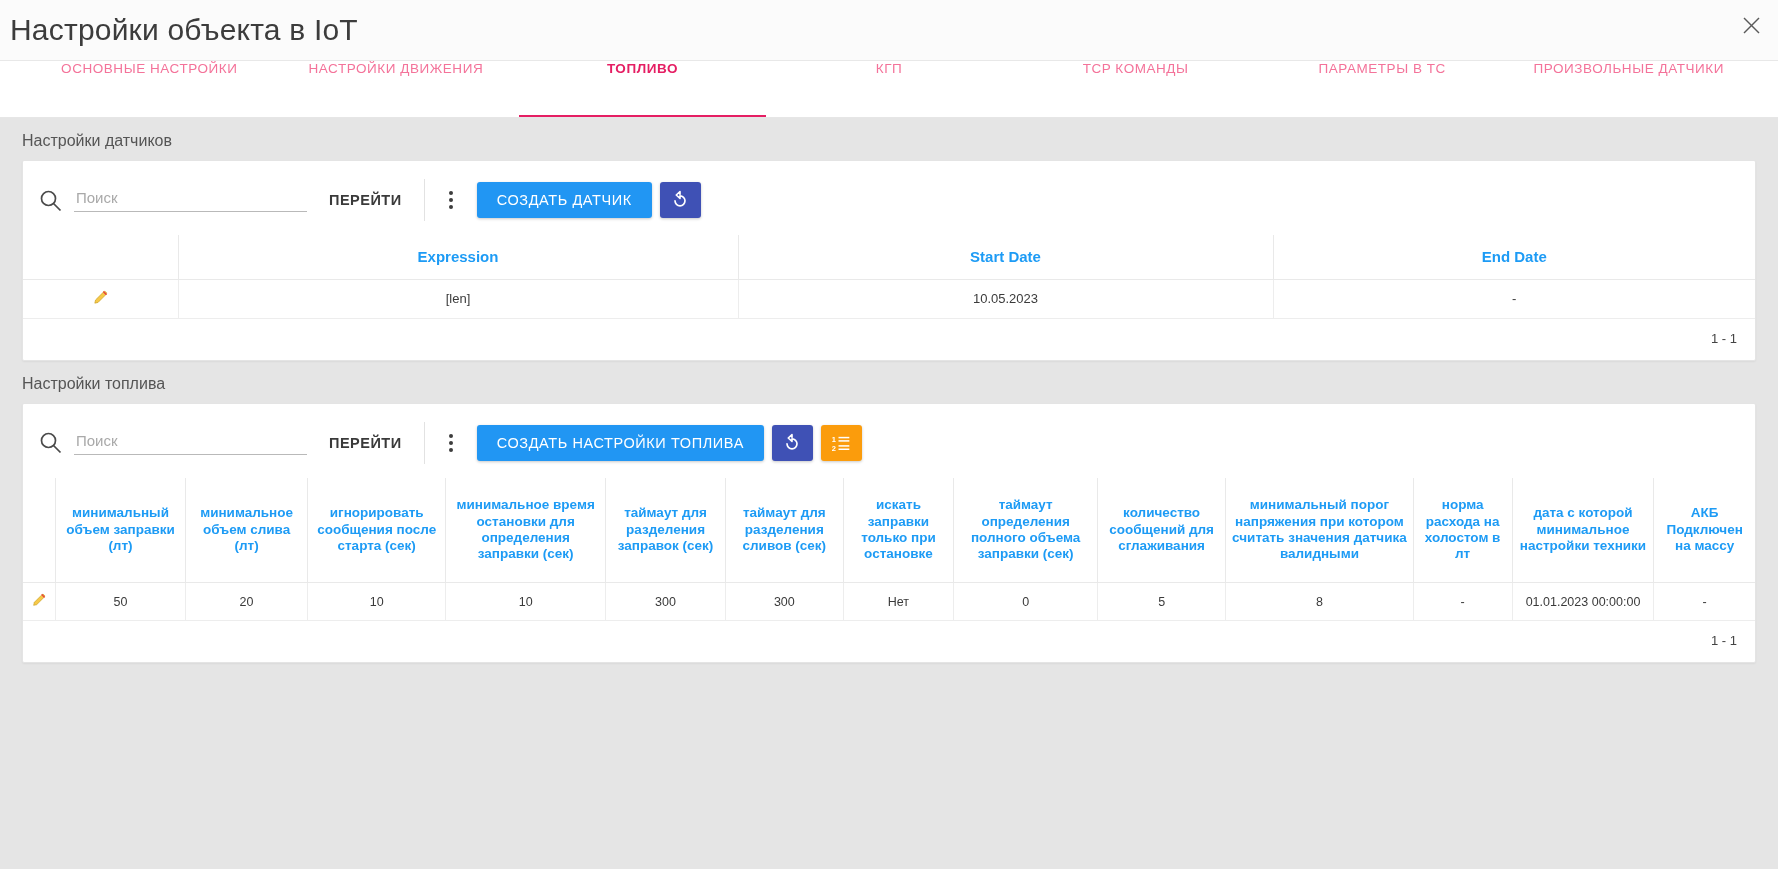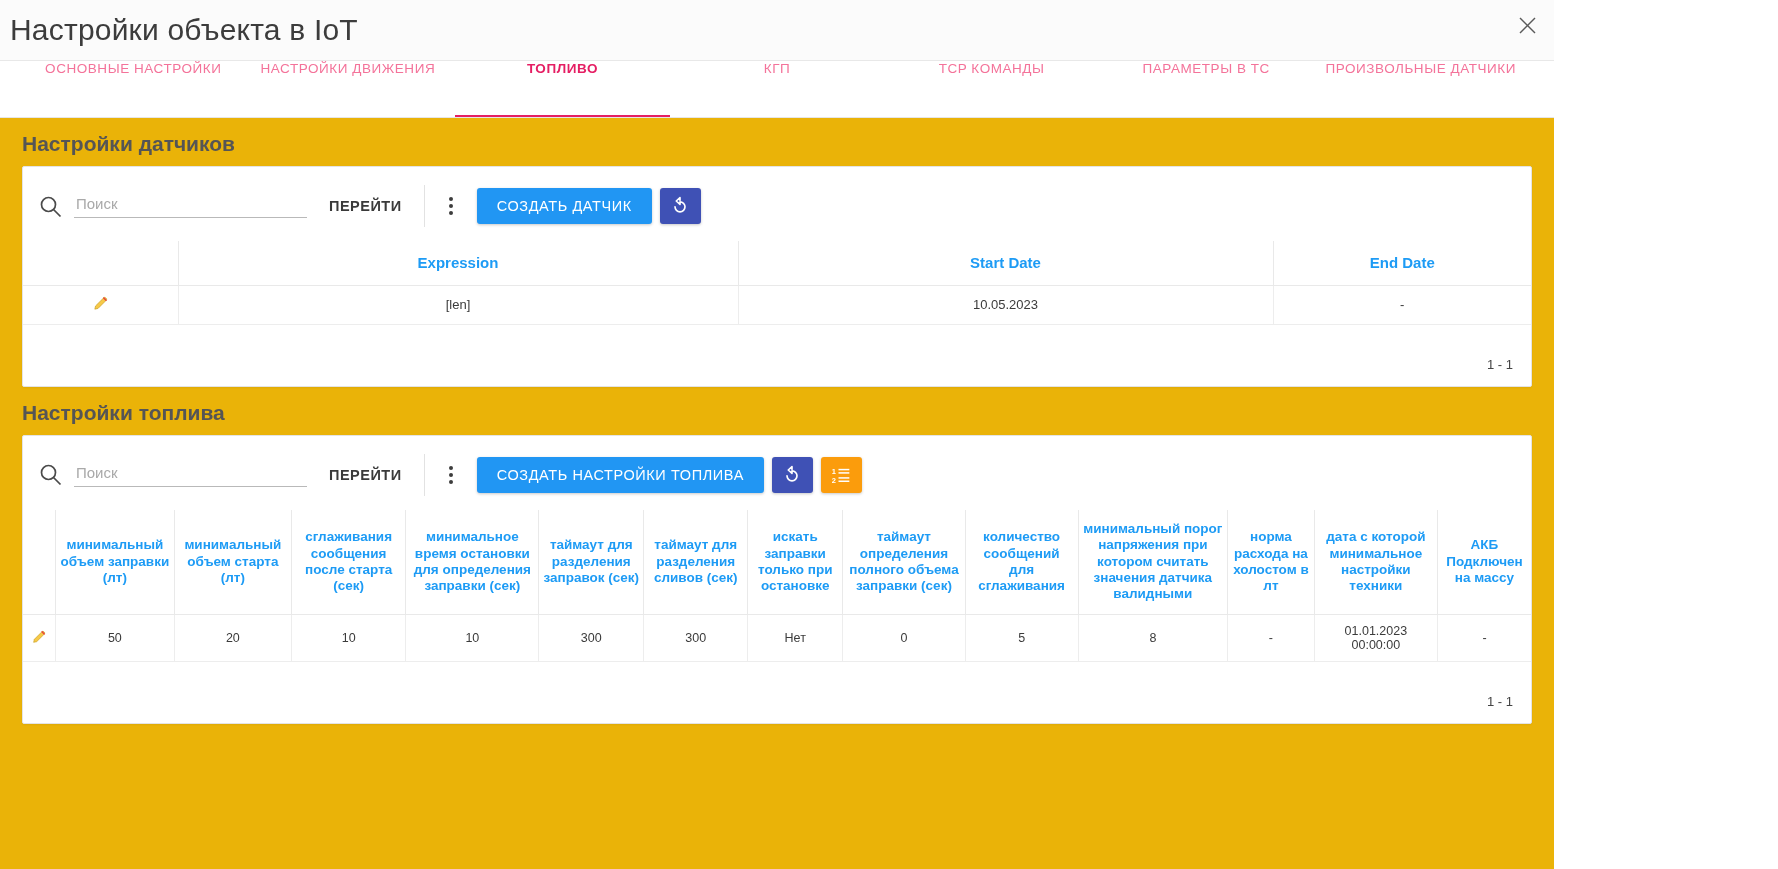--- a/index.html
+++ b/index.html
@@ -3,21 +3,21 @@
 <meta charset="utf-8">
 <style>
   * { box-sizing: border-box; }
   html, body {
     margin: 0; padding: 0;
     width: 1778px; height: 869px;
     background: #ffffff;
     font-family: "Liberation Sans", sans-serif;
     overflow: hidden;
   }
-  #app { width: 1554px; height: 869px; position: relative; background: #eab308; }
+  #app { width: 1778px; height: 869px; position: relative; background: #e5e5e5; }
 
   
   .titlebar {
     height: 61px;
     background: #fbfbfb;
     border-bottom: 1px solid #e8e8e8;
     display: flex; align-items: center;
     position: relative;
   }
   .titlebar h1 {
@@ -55,22 +55,22 @@
   }
   .tab.active { color: #e51e63; font-weight: 700; }
   .tab.active::after {
     content: ""; position: absolute;
     left: 0; right: 0; bottom: 0; height: 2px;
     background: #e51e63;
   }
 
   
   .section-title {
-    font-size: 21px; color: #555;
-    font-weight: 700;
+    font-size: 16px; color: #555;
+    font-weight: 400;
     padding: 14px 0 10px 22px;
   }
   .panel {
     margin: 0 22px;
     background: #ffffff;
     border: 1px solid #e4e4e4;
     border-radius: 2px;
     box-shadow: 0 1px 2px rgba(0,0,0,.05);
   }
 
@@ -142,21 +142,20 @@
     border-left: 1px solid #ededed;
     border-bottom: 1px solid #ededed;
     padding: 9px 8px;
   }
   tbody td:first-child { border-left: 0; }
   .pencil { font-size: 16px; line-height: 1; }
   .pager {
     text-align: right;
     font-size: 13px; color: #444;
     padding: 12px 18px 14px 0;
-    margin-top: 20px;
   }
 
   
   .t1 thead th { height: 44px; font-size: 15px; }
   .t1 .c-edit { width: 155px; }
   .t1 .c-expr { width: 560px; }
   .t1 .c-start { width: 535px; }
 
   
   .t2 thead th { height: 105px; padding: 6px 4px; }
@@ -294,22 +293,22 @@
           <line x1="9" y1="19.5" x2="22" y2="19.5" stroke="#fff" stroke-width="1.8"></line>
         </svg>
       </button>
     </div>
 
     <table class="t2">
       <thead>
         <tr>
           <th class="c-edit"></th>
           <th>минимальный объем заправки (лт)</th>
-          <th>минимальный объем старта (лт)</th>
-          <th>сглаживания сообщения после старта (сек)</th>
+          <th>минимальное объем слива (лт)</th>
+          <th>игнорировать сообщения после старта (сек)</th>
           <th>минимальное время остановки для определения заправки (сек)</th>
           <th>таймаут для разделения заправок (сек)</th>
           <th>таймаут для разделения сливов (сек)</th>
           <th>искать заправки только при остановке</th>
           <th>таймаут определения полного объема заправки (сек)</th>
           <th>количество сообщений для сглаживания</th>
           <th>минимальный порог напряжения при котором считать значения датчика валидными</th>
           <th>норма расхода на холостом в лт</th>
           <th>дата с которой минимальное настройки техники</th>
           <th>АКБ Подключен на массу</th>

